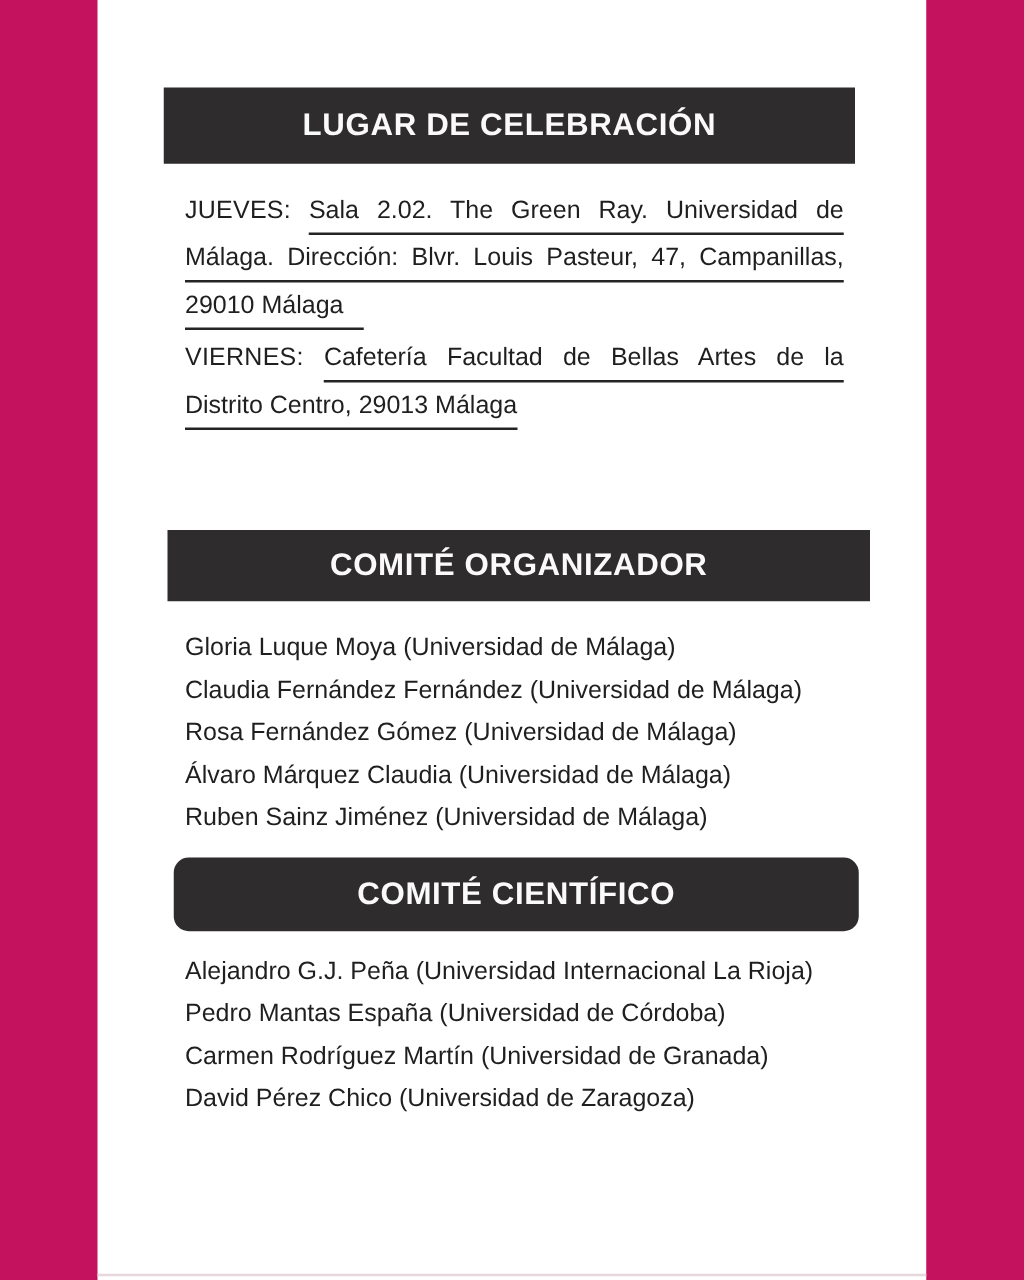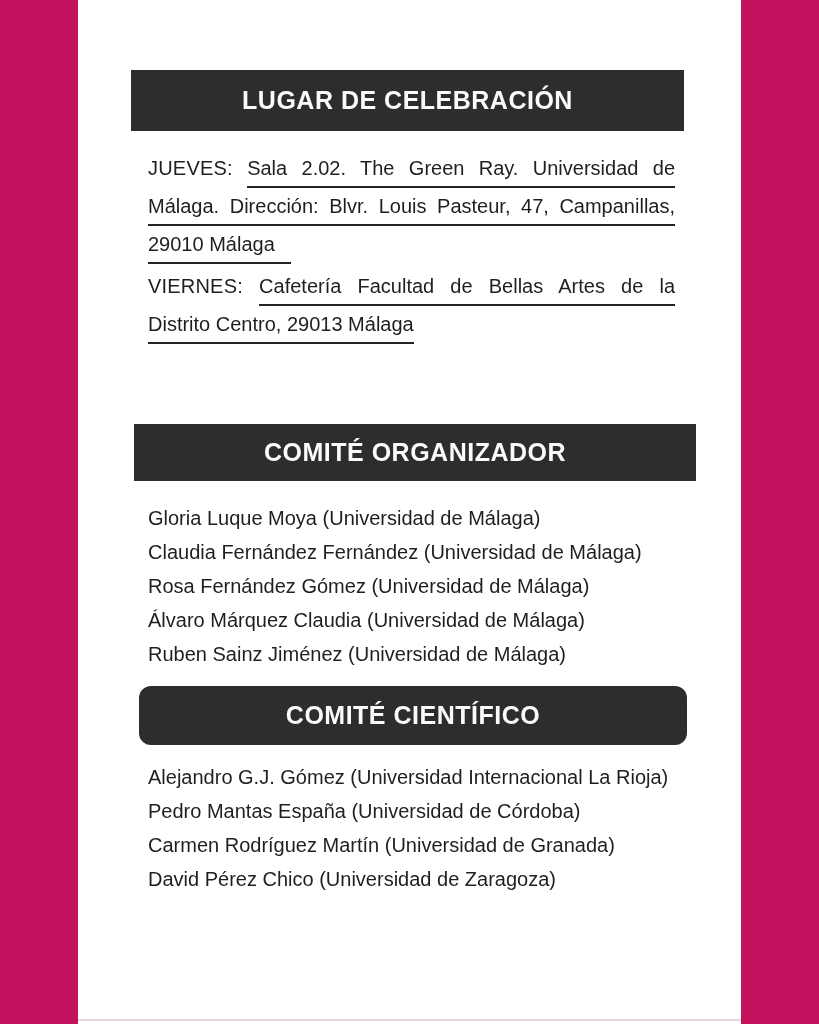--- a/index.html
+++ b/index.html
@@ -89,20 +89,20 @@
       <div class="member">Claudia Fernández Fernández (Universidad de Málaga)</div>
       <div class="member">Rosa Fernández Gómez (Universidad de Málaga)</div>
       <div class="member">Álvaro Márquez Claudia (Universidad de Málaga)</div>
       <div class="member">Ruben Sainz Jiménez (Universidad de Málaga)</div>
     </div>
 
   <div class="header" id="bar-sci">
     <span>COMITÉ CIENTÍFICO</span>
   </div>
   <div class="members" id="list-sci">
-      <div class="member">Alejandro G.J. Gómez (Universidad Internacional La Rioja)</div>
+      <div class="member">Alejandro G.J. Peña (Universidad Internacional La Rioja)</div>
       <div class="member">Pedro Mantas España (Universidad de Córdoba)</div>
       <div class="member">Carmen Rodríguez Martín (Universidad de Granada)</div>
       <div class="member">David Pérez Chico (Universidad de Zaragoza)</div>
     </div>
 
   <div class="bottom-divider"></div>
 </div>
 
 </body></html>

